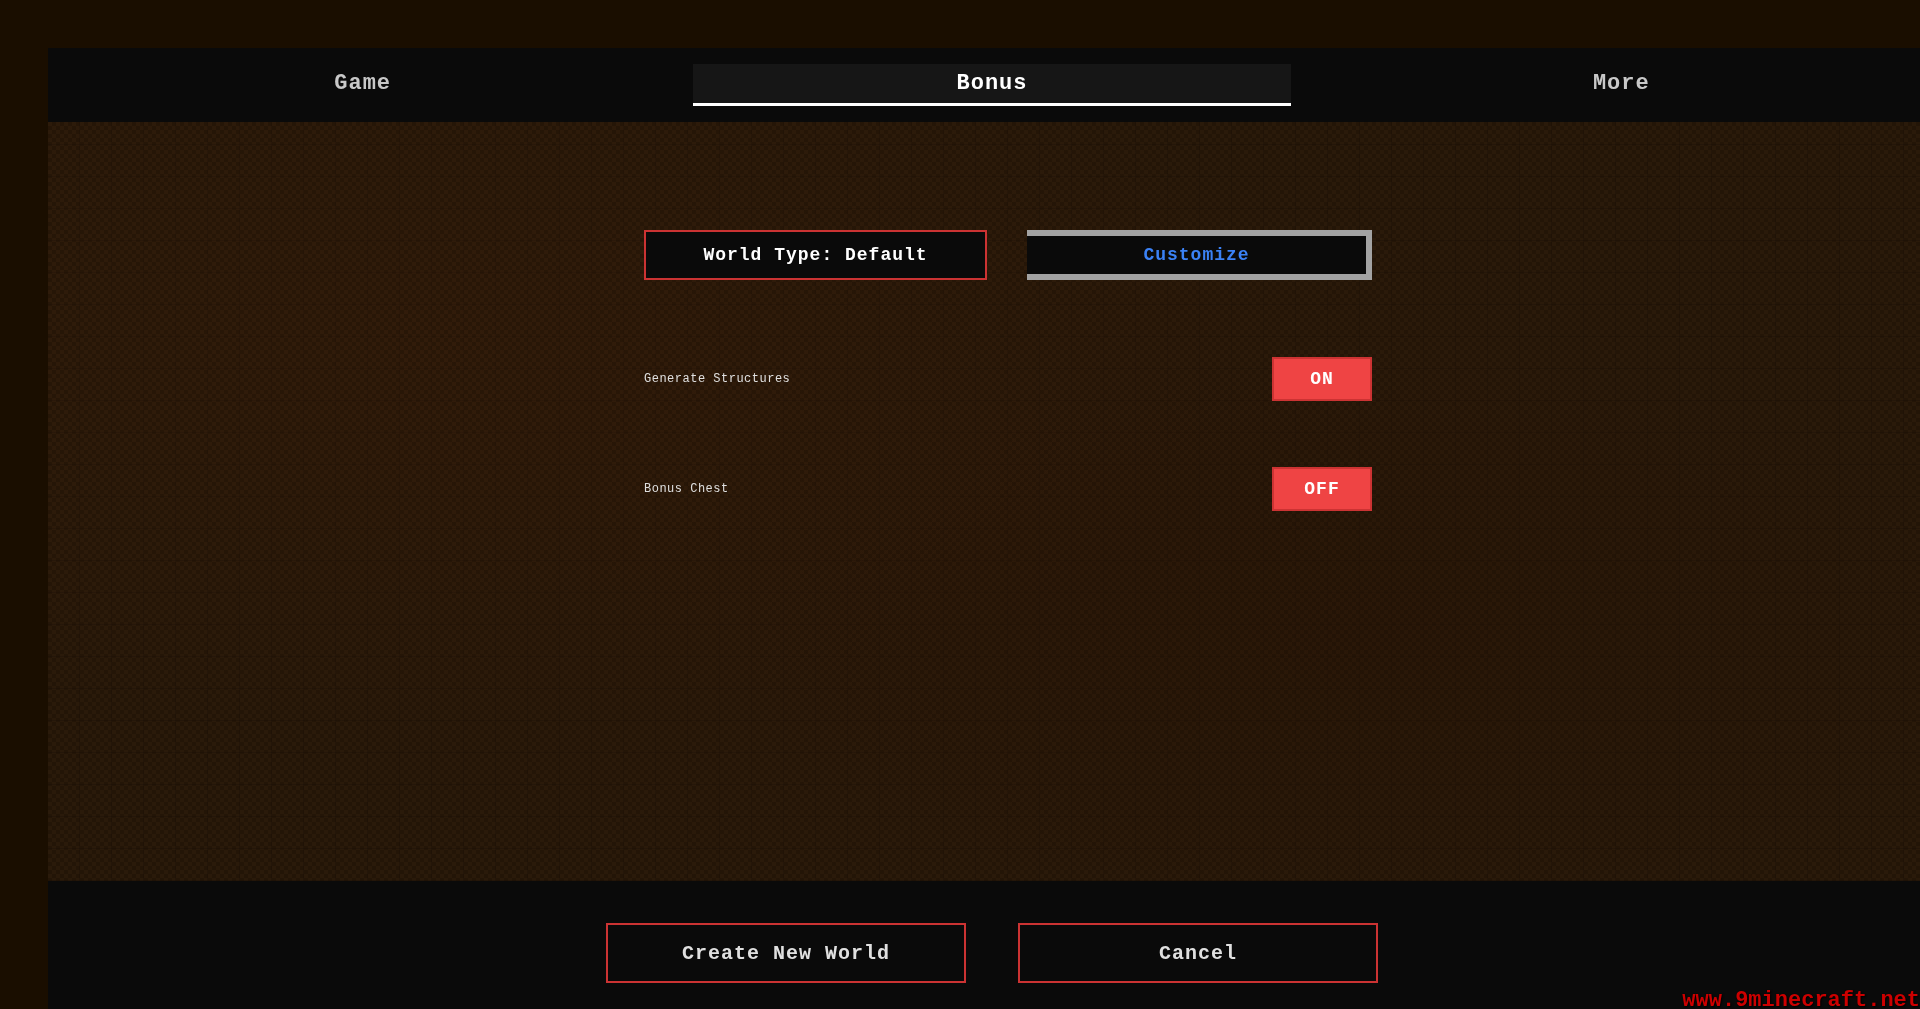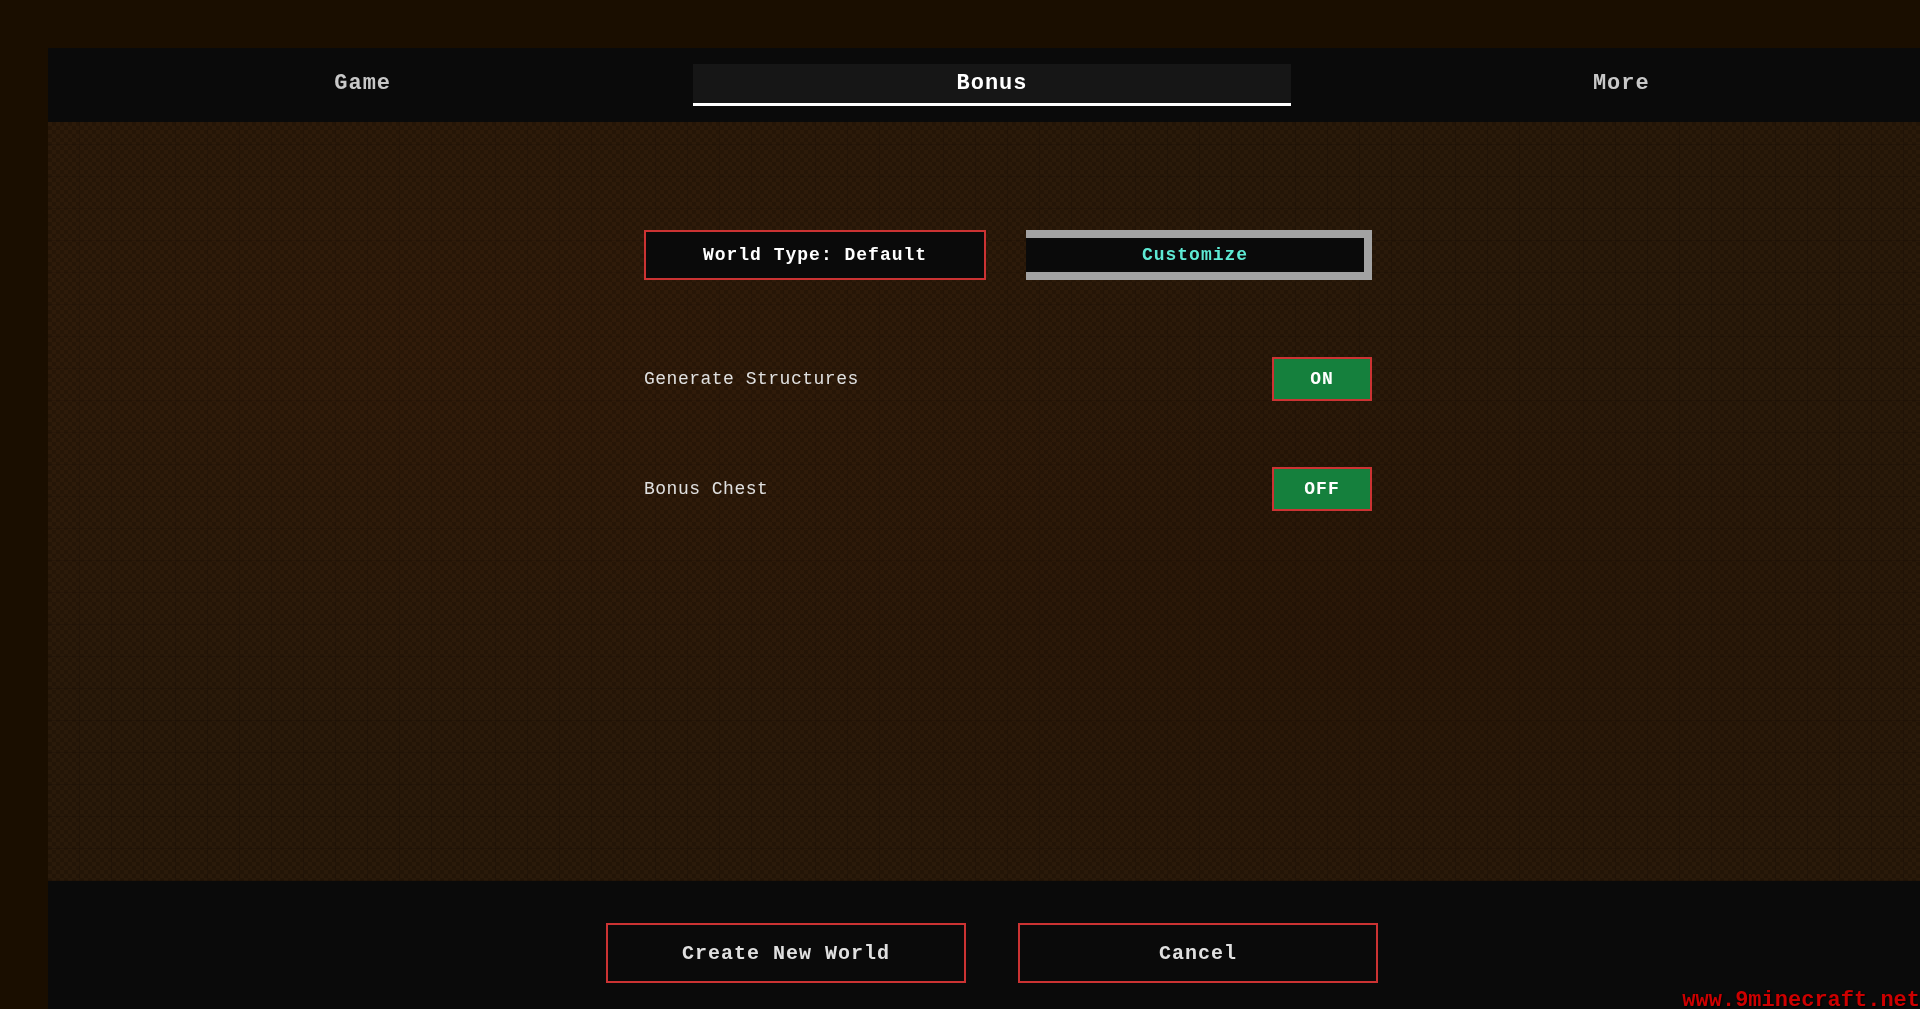--- a/index.html
+++ b/index.html
@@ -122,22 +122,22 @@
     .row-buttons {
       display: flex;
       gap: 8px;
       width: 100%;
     }
 
     .mc-button {
       flex: 1;
       height: 50px;
       background: #0a0a0a;
-      color: #5eead4;
-      border: 8px solid #a3a3a3;
+      color: #3b82f6;
+      border: 6px solid #a3a3a3;
       font-family: 'Courier New', Courier, monospace;
       font-size: 18px;
       font-weight: bold;
       cursor: pointer;
       letter-spacing: 1px;
       display: flex;
       align-items: center;
       justify-content: center;
     }
 
@@ -187,28 +187,28 @@
       width: 100%;
       display: flex;
       align-items: center;
       justify-content: space-between;
       height: 54px;
     }
 
     .setting-label {
       color: #e0e0e0;
       font-family: 'Courier New', Courier, monospace;
-      font-size: 18px;
+      font-size: 12px;
       letter-spacing: 0.5px;
     }
 
     .mc-toggle {
       width: 100px;
       height: 44px;
-      background: #15803d;
+      background: #ef4444;
       border: 2px solid #cc3333;
       color: #ffffff;
       font-family: 'Courier New', Courier, monospace;
       font-size: 18px;
       font-weight: bold;
       cursor: pointer;
       display: flex;
       align-items: center;
       justify-content: center;
       letter-spacing: 1px;

